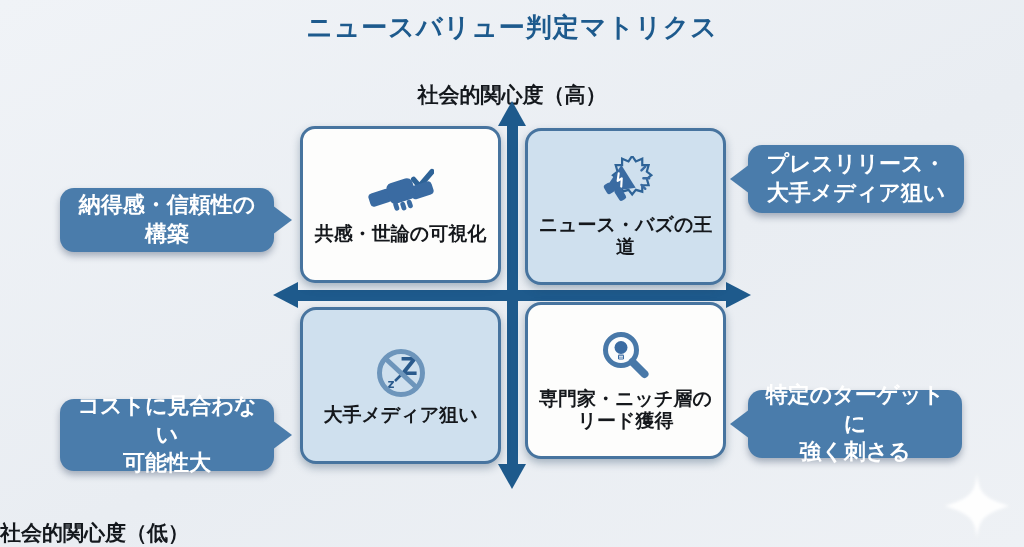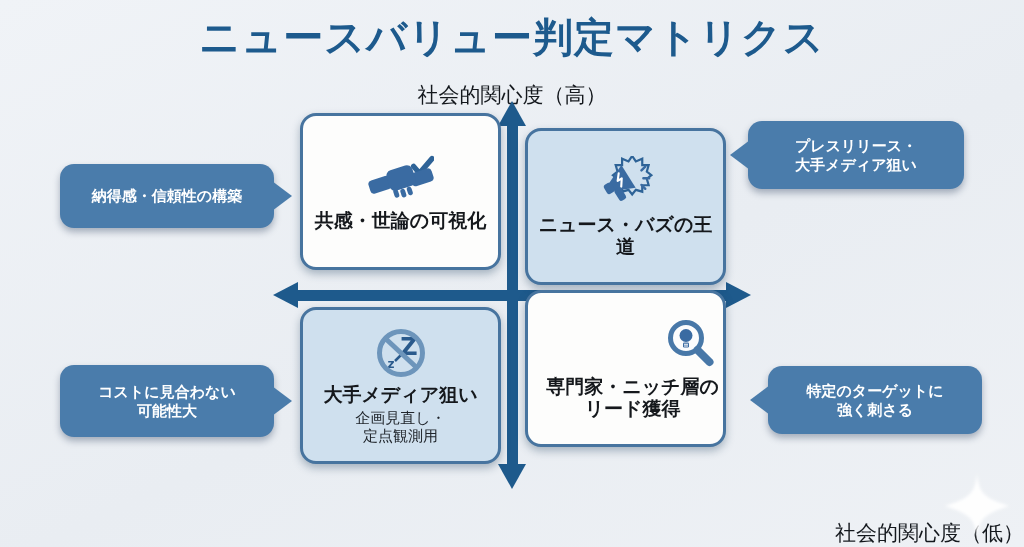--- a/index.html
+++ b/index.html
@@ -4,76 +4,76 @@
 <style>
   * { margin:0; padding:0; box-sizing:border-box; }
   html,body { width:1024px; height:547px; }
   body { font-family:"Liberation Sans","DejaVu Sans",sans-serif; }
   .stage {
     position:relative; width:1024px; height:547px; overflow:hidden;
     background:linear-gradient(155deg,#f0f3f7 0%,#e9edf2 55%,#eef1f5 100%);
   }
   .page-title {
     position:absolute; top:10px; left:0; width:100%;
-    text-align:center; font-size:40px; font-weight:bold;
+    text-align:center; font-size:26px; font-weight:bold;
     color:#1d5a8d; letter-spacing:1px;
   }
   .axis-label {
-    position:absolute; font-size:21px; font-weight:normal; color:#14181d;
+    position:absolute; font-size:21px; font-weight:bold; color:#14181d;
     white-space:nowrap;
   }
   .axis-top    { top:81px;  left:0; width:100%; text-align:center; }
-  .axis-bottom { top:519px; left:0; width:100%; text-align:right; }
+  .axis-bottom { top:519px; left:0; width:100%; text-align:left; }
   .axis-left   { top:283px; left:56px;  width:212px; text-align:right; }
   .axis-right  { top:283px; left:753px; }
   
   .shaft-v { position:absolute; left:507px; top:118px; width:11px; height:352px; background:#1e5a8c; }
   .shaft-h { position:absolute; left:292px; top:290px; width:440px; height:11px; background:#1e5a8c; }
   .head { position:absolute; width:0; height:0; }
   .head-up    { left:498px; top:101px; border-left:14px solid transparent; border-right:14px solid transparent; border-bottom:25px solid #1e5a8c; }
   .head-down  { left:498px; top:464px; border-left:14px solid transparent; border-right:14px solid transparent; border-top:25px solid #1e5a8c; }
   .head-left  { left:273px; top:282px; border-top:13px solid transparent; border-bottom:13px solid transparent; border-right:25px solid #1e5a8c; }
   .head-right { left:726px; top:282px; border-top:13px solid transparent; border-bottom:13px solid transparent; border-left:25px solid #1e5a8c; }
   
   .card {
     position:absolute; width:201px; height:157px;
     border:3px solid #47749f; border-radius:16px;
     box-shadow:0 4px 9px rgba(35,65,95,.35);
     display:flex; flex-direction:column; align-items:center; justify-content:center;
     padding:6px 4px; text-align:center;
   }
   .card-white { background:#fdfdfc; }
   .card-blue  { background:#cfe0ee; }
-  .card-tl { left:300px; top:113px; }
+  .card-tl { left:300px; top:126px;border-radius:15px; }
   .card-tr { left:525px; top:128px; }
   .card-bl { left:300px; top:307px; }
-  .card-br { left:525px; top:290px;align-items:flex-end; }
+  .card-br { left:525px; top:302px; }
   .card-icon { height:56px; display:flex; align-items:center; justify-content:center; margin-bottom:3px; }
   .card-title { font-size:19px; font-weight:bold; color:#15181c; line-height:1.15; white-space:pre-line; }
   .card-sub   { font-size:15px; font-weight:500; color:#20252b; line-height:1.25; white-space:pre-line; margin-top:3px; }
   
   .callout {
     position:absolute; background:#4a7cab; color:#ffffff;
     border-radius:14px; box-shadow:0 4px 7px rgba(30,50,80,.35);
     display:flex; align-items:center; justify-content:center;
-    font-size:15px; font-weight:bold; line-height:1.3;
-    text-align:center; white-space:pre-line; padding:8px 10px;
+    font-size:22px; font-weight:bold; line-height:1.3;
+    text-align:center; white-space:pre-line; padding:8px 10px;margin-top:24px;
   }
   .callout.pt-r::after {
     content:""; position:absolute; left:99%; top:50%; transform:translateY(-50%);
     border:15px solid transparent; border-right-width:0; border-left:20px solid #4a7cab;
   }
   .callout.pt-l::before {
     content:""; position:absolute; right:99%; top:50%; transform:translateY(-50%);
     border:15px solid transparent; border-left-width:0; border-right:20px solid #4a7cab;
   }
   .co-lt { left:60px;  top:164px; width:214px; height:64px; }
-  .co-lb { left:60px;  top:365px; width:214px; height:72px; }
+  .co-lb { left:60px;  top:375px; width:214px; height:72px; }
   .co-rt { left:748px; top:121px; width:216px; height:68px; }
-  .co-rb { left:768px; top:366px; width:214px; height:68px; }
+  .co-rb { left:748px; top:366px; width:214px; height:68px; }
   .sparkle { position:absolute; left:943px; top:472px; opacity:.95; filter:blur(1.5px); }
 </style>
 </head>
 <body>
 
 <div class="stage">
 
   <div class="page-title">ニュースバリュー判定マトリクス</div>
 
   <div class="axis-label axis-top">社会的関心度（高）</div>
@@ -125,22 +125,20 @@
     <div class="card-icon">
       <svg width="56" height="56" viewBox="0 0 56 56">
         <text x="36" y="30" font-size="24" font-weight="bold" fill="#2a5a8c" text-anchor="middle" font-family="'DejaVu Sans',sans-serif">Z</text>
         <text x="18" y="43" font-size="12" font-weight="bold" fill="#2a5a8c" text-anchor="middle" font-family="'DejaVu Sans',sans-serif">z</text>
         <path d="M22 36 l7 -7" stroke="#2a5a8c" stroke-width="2.5" fill="none"></path>
         <circle cx="28" cy="28" r="21.5" fill="none" stroke="#6d95bb" stroke-width="5"></circle>
         <line x1="13.5" y1="14.5" x2="42.5" y2="41.5" stroke="#6d95bb" stroke-width="5" stroke-linecap="round"></line>
       </svg>
     </div>
     <div class="card-title">大手メディア狙い</div>
-    <div class="card-sub">企画見直し・
-定点観測用</div>
   </div>
 
   <div class="card card-white card-br">
     <div class="card-icon">
       <svg width="56" height="56" viewBox="0 0 56 56">
         <circle cx="23" cy="21" r="15.5" fill="#fbfcfd" stroke="#4878a8" stroke-width="5"></circle>
         <circle cx="23" cy="18.5" r="6.5" fill="#3a6ba2"></circle>
         <rect x="20" y="25.5" width="6" height="5" rx="1.2" fill="#3a6ba2"></rect>
         <path d="M21 27.2 h4 M21 29 h4" stroke="#ffffff" stroke-width="1.1"></path>
         <line x1="34.5" y1="33" x2="46.5" y2="45" stroke="#4878a8" stroke-width="8" stroke-linecap="round"></line>

